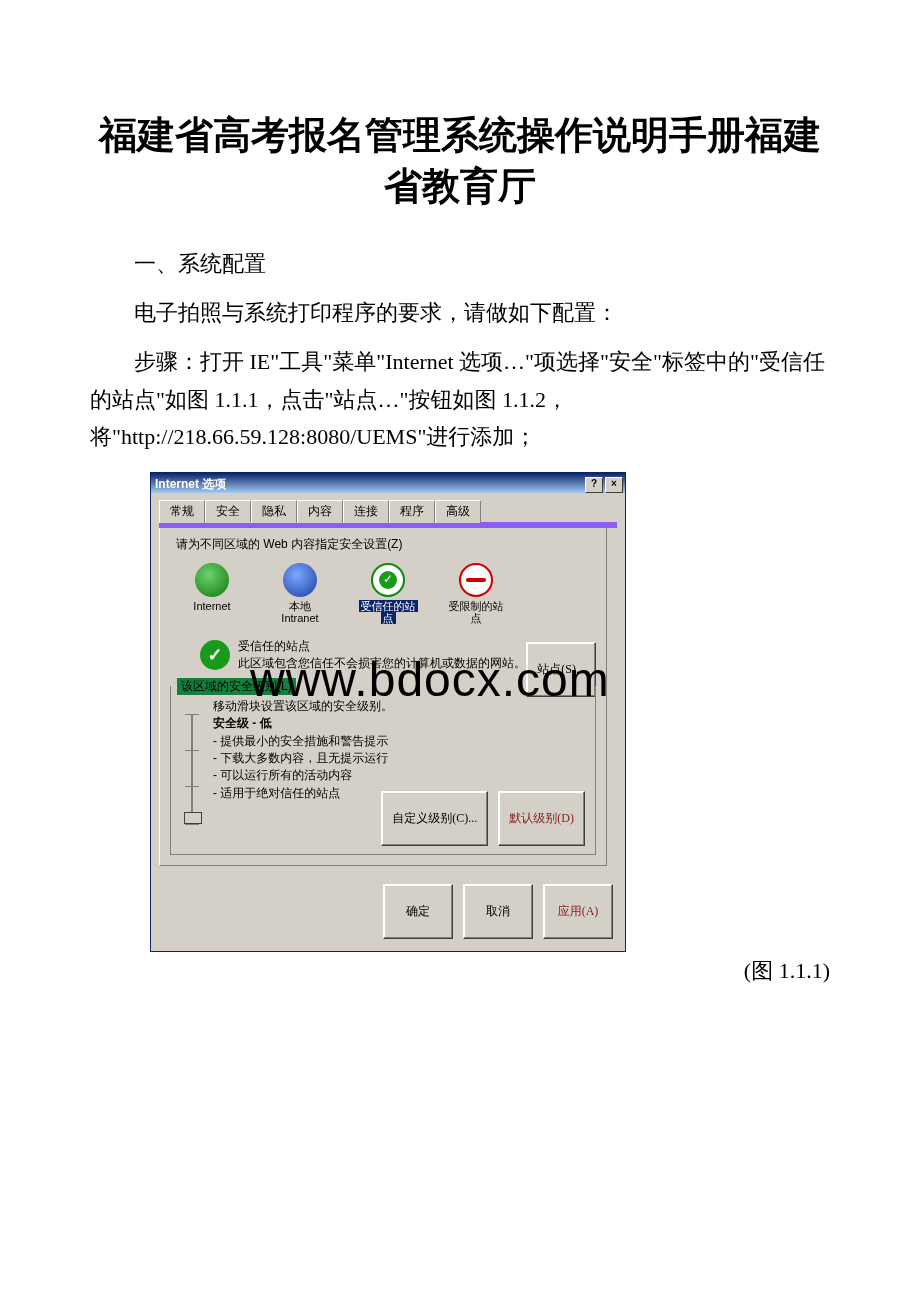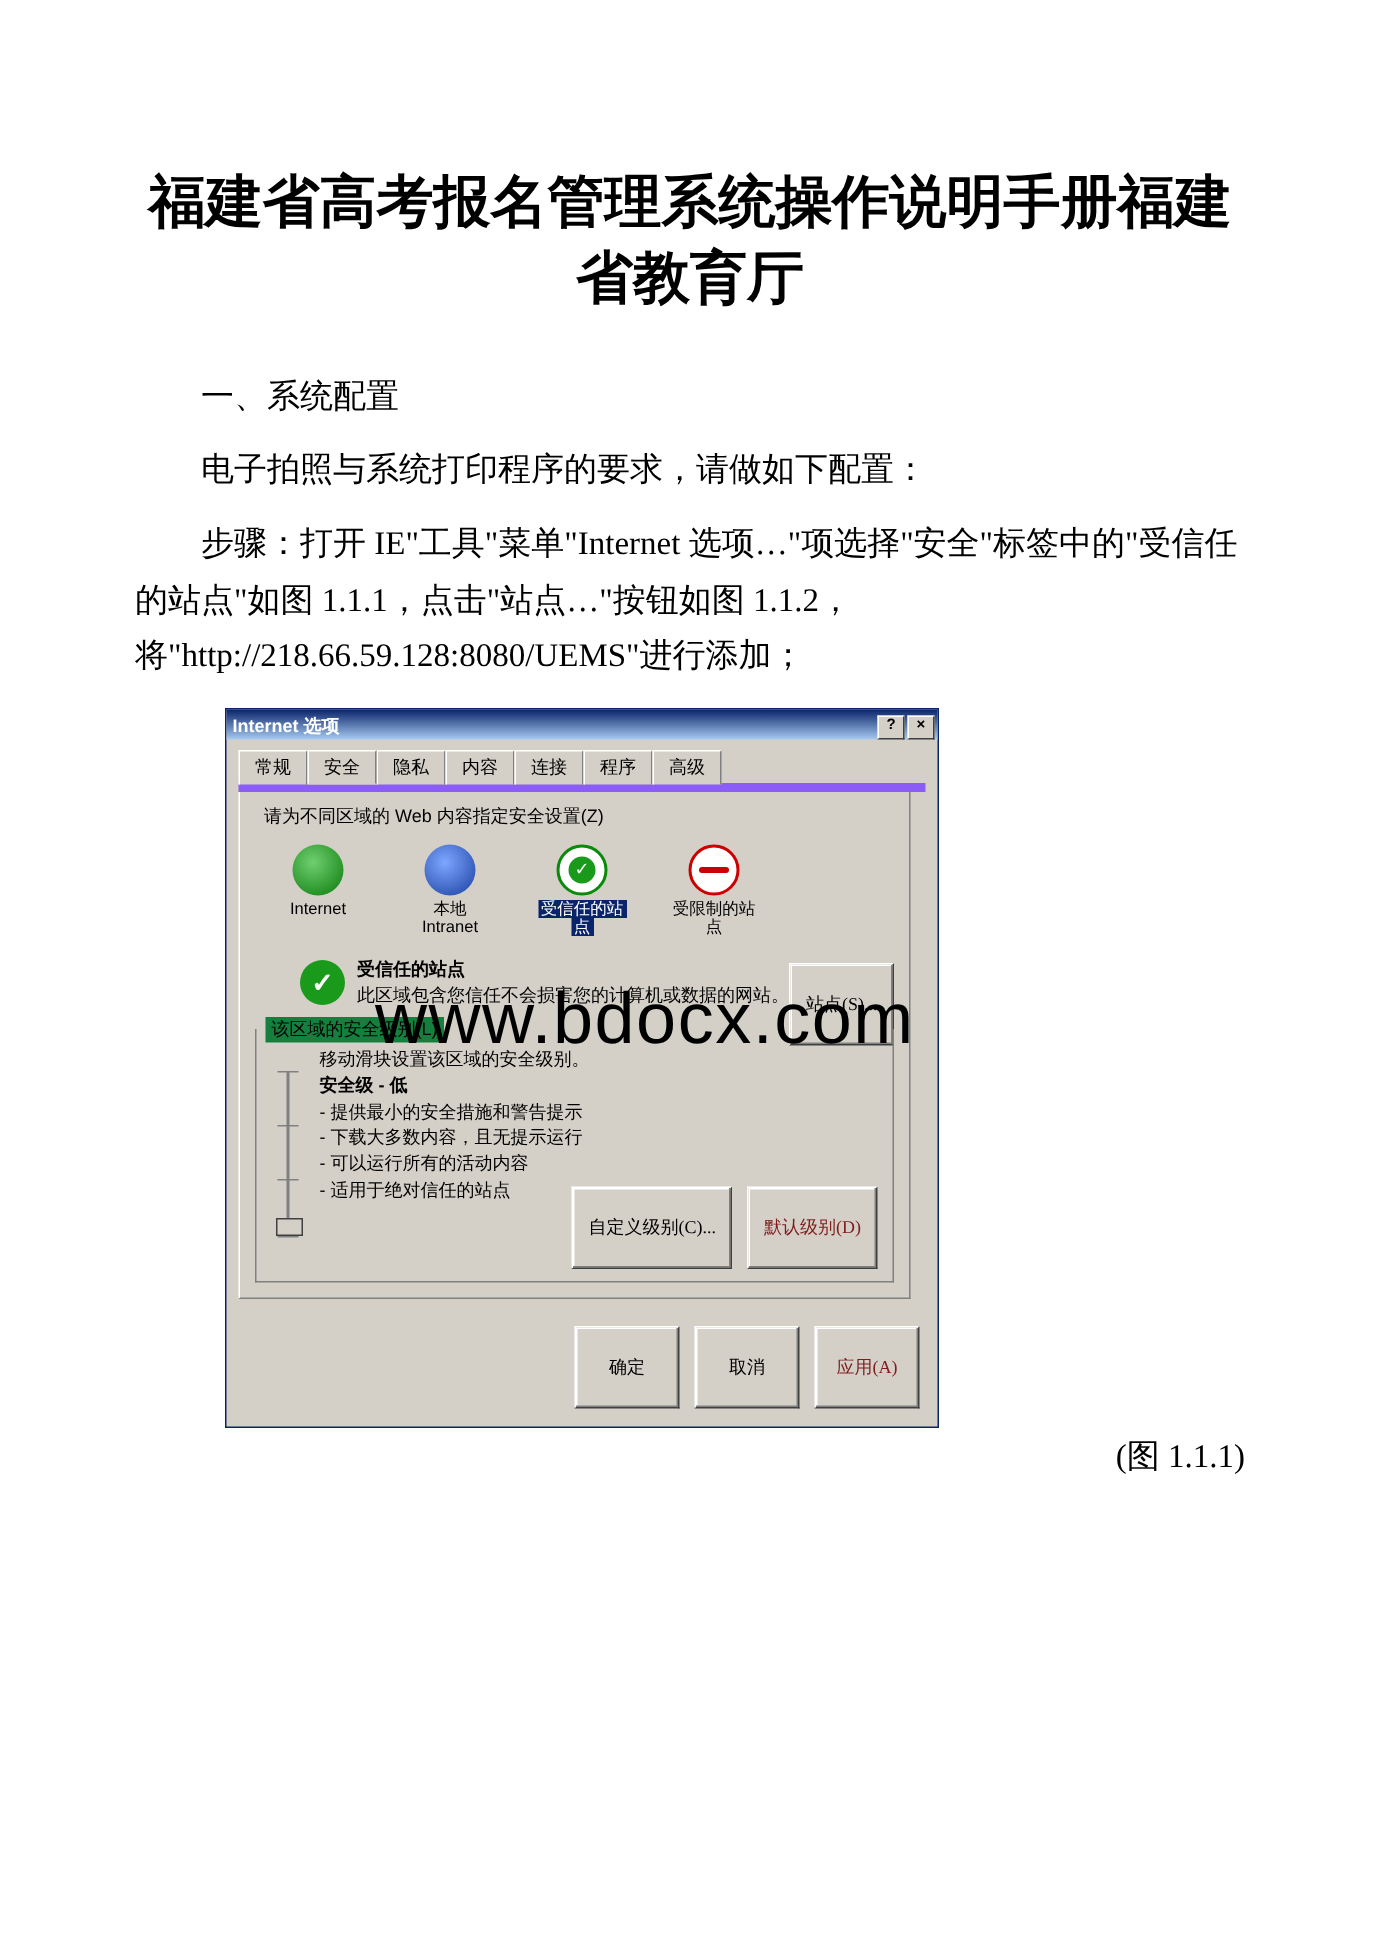--- a/index.html
+++ b/index.html
@@ -131,21 +131,21 @@
 
   .zone-desc {
     margin: 10px 0 6px 30px;
     display:flex; align-items:center; gap:8px;
     position:relative;
   }
   .zone-desc .big-check{
     width:30px;height:30px;border-radius:50%;background:#1a9a1a;
     display:flex;align-items:center;justify-content:center;color:#fff;font-size:18px;font-weight:bold;
   }
-  .zone-desc-text b{font-weight:bold;text-align:right;}
+  .zone-desc-text b{font-weight:normal;text-align:right;}
   .sites-btn{
     position:absolute; right:0; top:4px;
   }
   .wbtn{
     background:#d4d0c8;border:1px solid #fff;
     border-right-color:#404040;border-bottom-color:#404040;
     padding:18px 10px;font-size:12px;font-family:Liberation Serif, serif;
     box-shadow: inset -1px -1px #808080, inset 1px 1px #fff;
   }
   .wbtn.disabled{color:#7f1d1d;}

